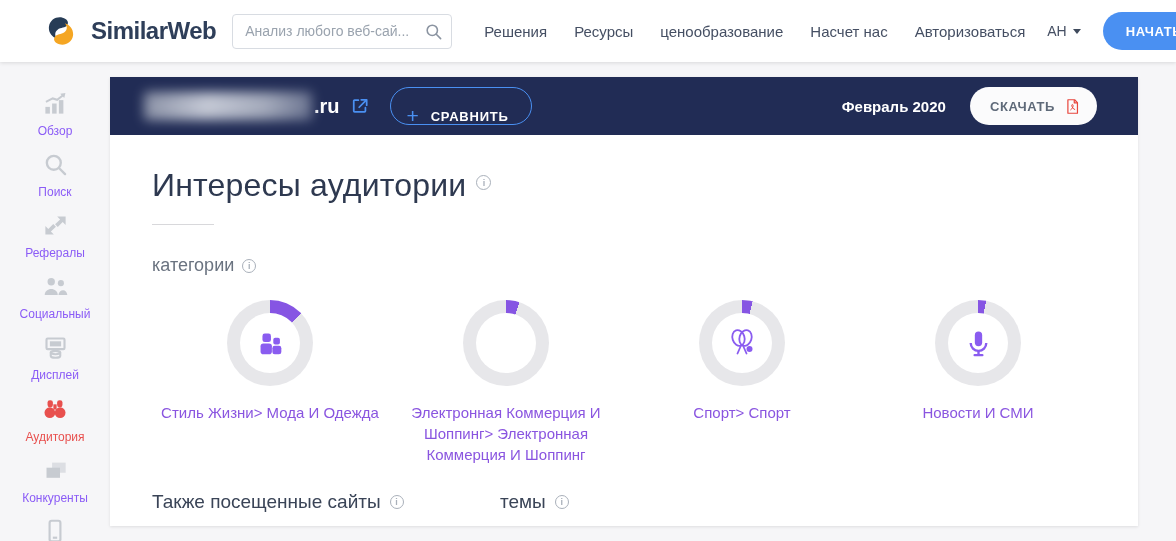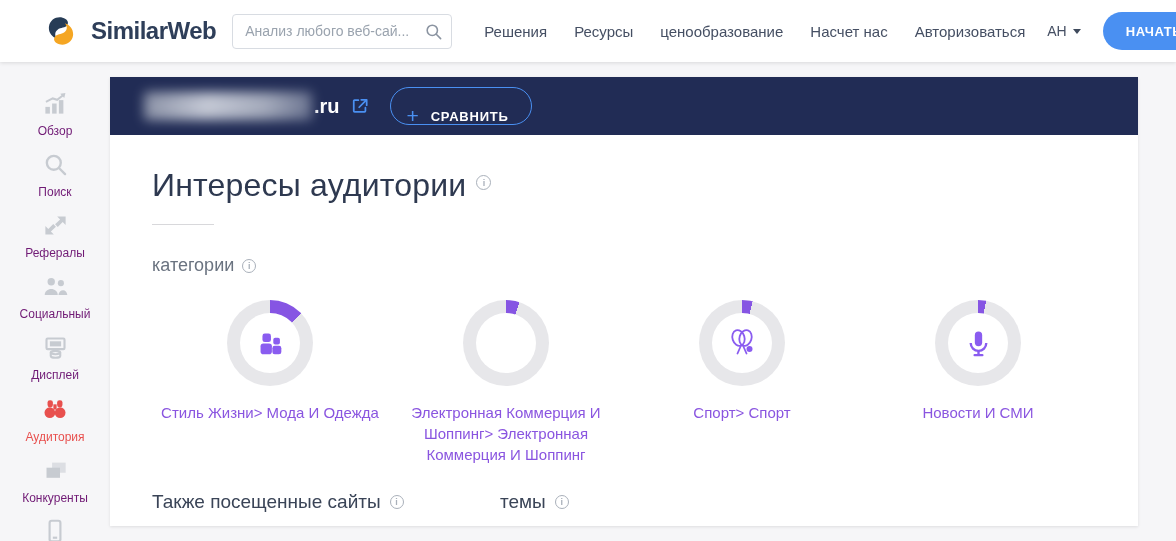--- a/index.html
+++ b/index.html
@@ -21,21 +21,21 @@
   .caret { width:0; height:0; border-left:4.5px solid transparent; border-right:4.5px solid transparent; border-top:5.5px solid #3f4a5c; }
   .cta-btn { margin-left:22px; height:38px; padding:0 23px; background:#4a90f2; color:#fff; border:none; border-radius:19px;
              font-size:13px; font-weight:bold; letter-spacing:0.6px; cursor:pointer; font-family:"Liberation Sans",sans-serif; }
 
   
   .page { position:relative; height:479px; }
 
   
   .sidebar { position:absolute; left:0; top:0; width:110px; height:100%; padding-top:28px; display:flex; flex-direction:column; align-items:center; }
   .side-item { display:flex; flex-direction:column; align-items:center; margin-bottom:13px; color:#c7cbd1; cursor:pointer; width:100%; }
-  .side-item .s-label { font-size:12px; color:#701a75; margin-top:3px; text-align:center; line-height:14px; max-width:90px; }
+  .side-item .s-label { font-size:12px; color:#8b5cf6; margin-top:3px; text-align:center; line-height:14px; max-width:90px; }
   .side-item.active { color:#e8504e; }
   .side-item.active .s-label { color:#e8504e; }
 
   
   .card { position:absolute; left:110px; top:15px; width:1028px; height:449px; background:#ffffff; box-shadow:0 1px 3px rgba(0,0,0,0.10); }
 
   
   .site-header { height:58px; background:#212c55; display:flex; align-items:center; padding:0 41px 0 34px; }
   .domain-blur { display:inline-block; width:168px; height:28px; border-radius:3px; margin-right:2px;
                  background:linear-gradient(100deg,#8d94a8,#cdd1dc 38%,#aab0c0 72%,#6a7390); filter:blur(6px); opacity:.95; }
@@ -220,20 +220,33 @@
           <path d="M10 5H5.5a1 1 0 0 0-1 1v12a1 1 0 0 0 1 1h12a1 1 0 0 0 1-1V14"></path>
           <path d="M13.5 4.5H20v6.5"></path>
             <path d="M19.5 5 11 13.5"></path>
         </svg>
       </span>
       <button class="compare-btn">
         <span class="plus-glyph"></span>
         <span>СРАВНИТЬ</span>
       </button>
 
+      <div class="sh-right">
+        <span class="period">Февраль 2020</span>
+        <button class="download-btn">
+          <span>СКАЧАТЬ</span>
+          <span style="display:inline-flex;">
+            <svg width="17" height="17" viewBox="0 0 24 24" fill="none" stroke="#e8453c" stroke-width="1.7" stroke-linejoin="round">
+              <path d="M5.5 2.5h9.5l4 4v15H5.5z"></path>
+              <path d="M14.5 2.8v4.2h4.2"></path>
+              <path d="M9 17c2.2-1.2 4.3-4.6 3.8-6.8-.4-1.7-2.2-1.1-1.9.6.4 2.2 2.5 5 4.8 5.6" stroke-width="1.4"></path>
+            </svg>
+          </span>
+        </button>
+      </div>
     </div>
 
     <div class="content">
 
       <div class="page-title-row">
         <h1 class="page-title">Интересы аудитории</h1>
         <span class="info-icon info-lg"></span>
       </div>
       <div class="title-rule"></div>
 

